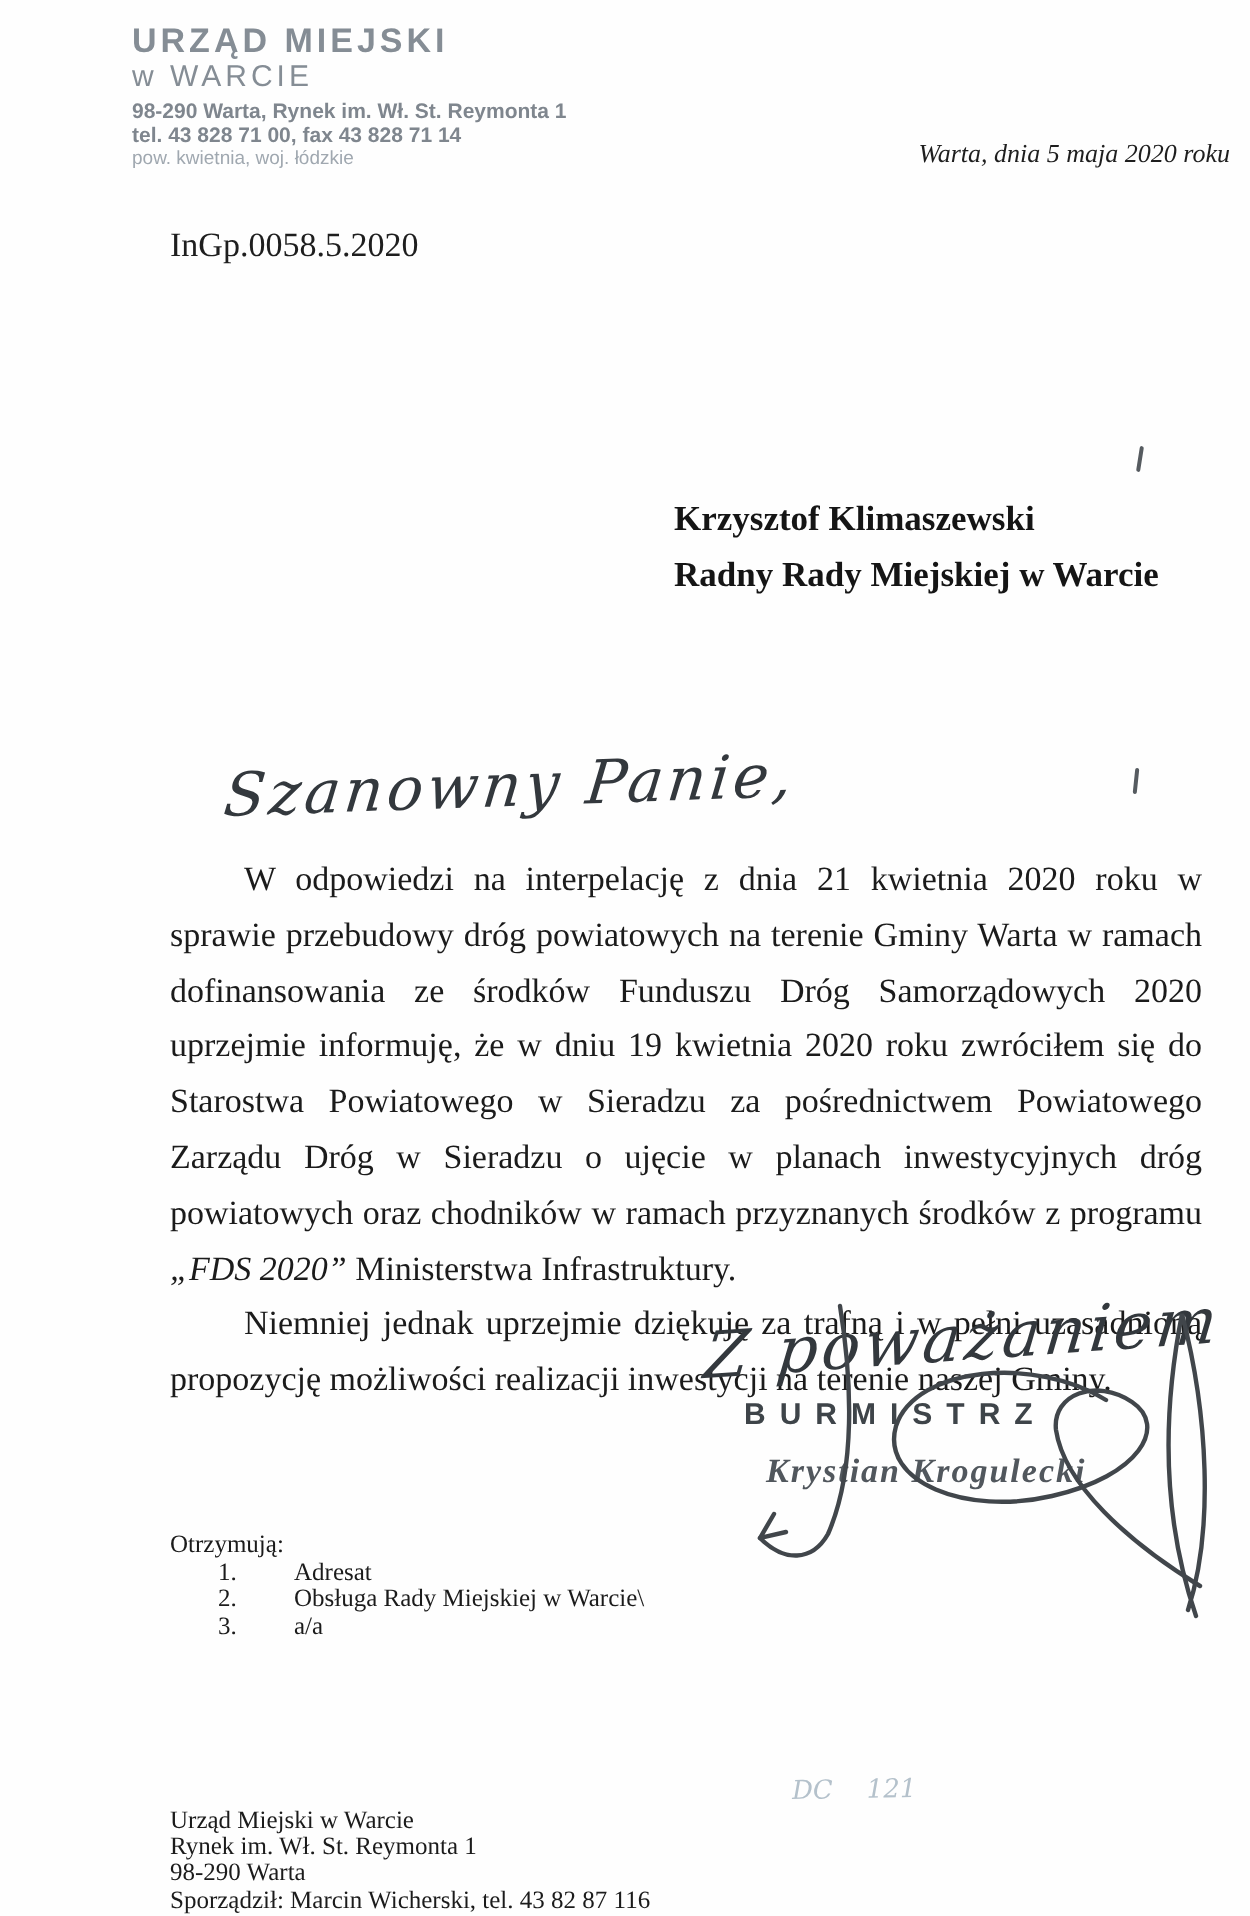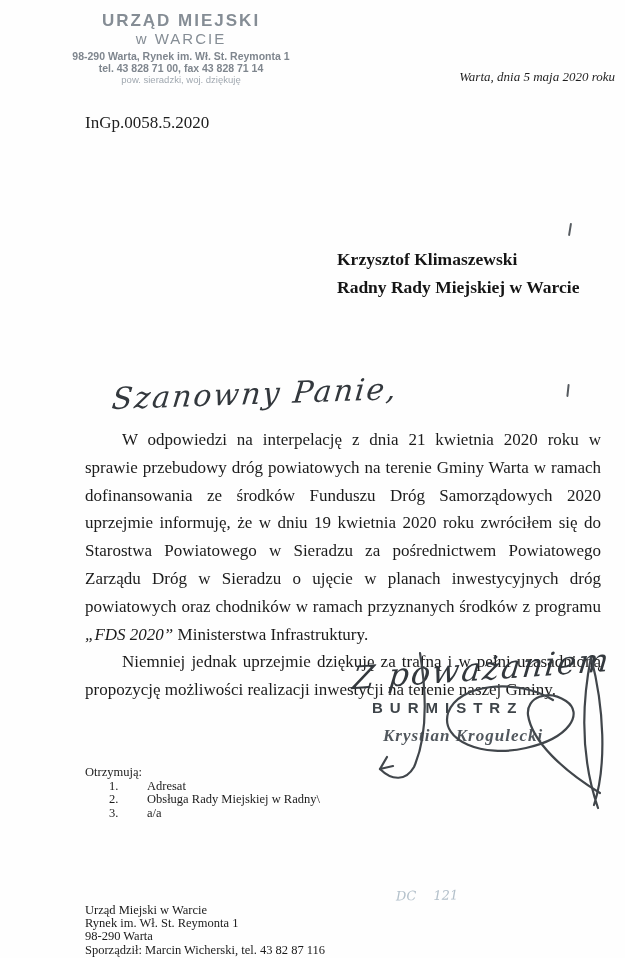--- a/index.html
+++ b/index.html
@@ -7,22 +7,21 @@
     position:relative;
     width:625px;height:958px;
     margin:0 auto;
     background:#fefefe;
     font-family:"Liberation Serif", serif;
     color:#1e1e1e;
     overflow:hidden;
   }
   
   .stamp{
-    position:absolute;left:48px;top:11px;width:266px;
-    text-align:center;
+    position:absolute;left:66px;top:11px;width:266px;
     font-family:"Liberation Sans", sans-serif;
     color:#858d95;
     line-height:1.12;
   }
   .stamp .l1{font-size:17px;font-weight:bold;letter-spacing:2px;}
   .stamp .l2{font-size:15px;font-weight:normal;letter-spacing:2px;margin-top:1px;}
   .stamp .l3{font-size:10.5px;font-weight:bold;margin-top:3px;color:#7f868e;}
   .stamp .l4{font-size:10.5px;font-weight:bold;color:#7f868e;}
   .stamp .l5{font-size:9.5px;color:#a0a8b0;margin-top:1px;}
   
@@ -89,21 +88,21 @@
 </head>
 <body>
 
 <div class="page">
 
   <div class="stamp">
     <div class="l1">URZĄD MIEJSKI</div>
     <div class="l2">w WARCIE</div>
     <div class="l3">98-290 Warta, Rynek im. Wł. St. Reymonta 1</div>
     <div class="l4">tel. 43 828 71 00, fax 43 828 71 14</div>
-    <div class="l5">pow. sieradzki, woj. dziękuję</div>
+    <div class="l5">pow. kwietnia, woj. łódzkie</div>
   </div>
 
   <div class="ref">InGp.0058.5.2020</div>
   <div class="dateline">Warta, dnia 5 maja 2020 roku</div>
 
   <div class="ink-mark ink-1"></div>
   <div class="ink-mark ink-2"></div>
 
   <div class="addressee">
     <div>Krzysztof Klimaszewski</div>
@@ -132,21 +131,21 @@
   </svg>
 
   <div class="distribution">
     <div>Otrzymują:</div>
     <div class="row">
       <span class="num">1.</span>
       <span>Adresat</span>
     </div>
     <div class="row">
       <span class="num">2.</span>
-      <span>Obsługa Rady Miejskiej w Radny\</span>
+      <span>Obsługa Rady Miejskiej w Warcie\</span>
     </div>
     <div class="row">
       <span class="num">3.</span>
       <span>a/a</span>
     </div>
   </div>
 
   <div class="footer">
     <div>Urząd Miejski w Warcie</div>
     <div>Rynek im. Wł. St. Reymonta 1</div>

